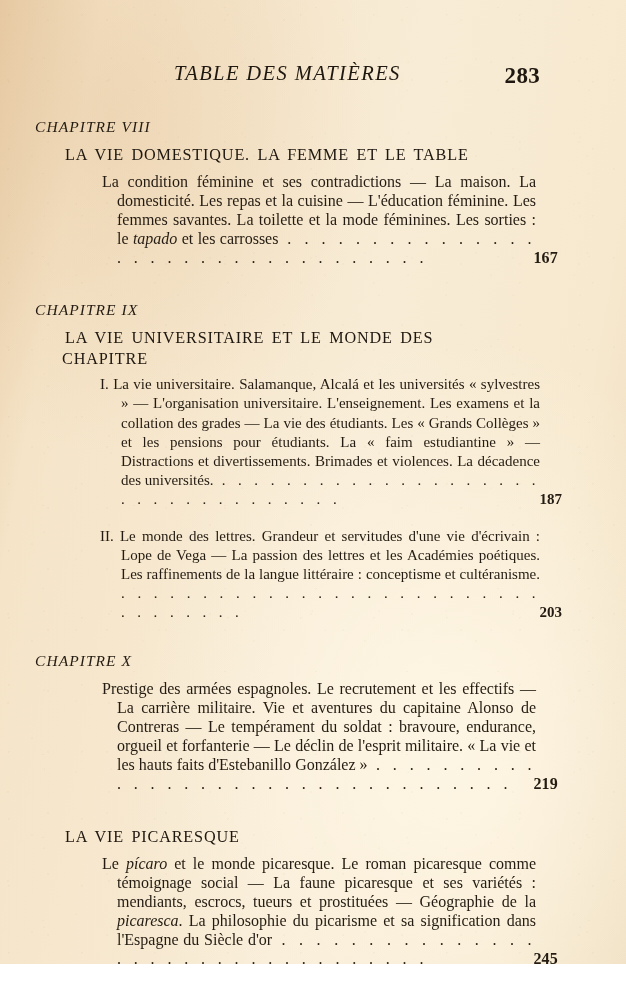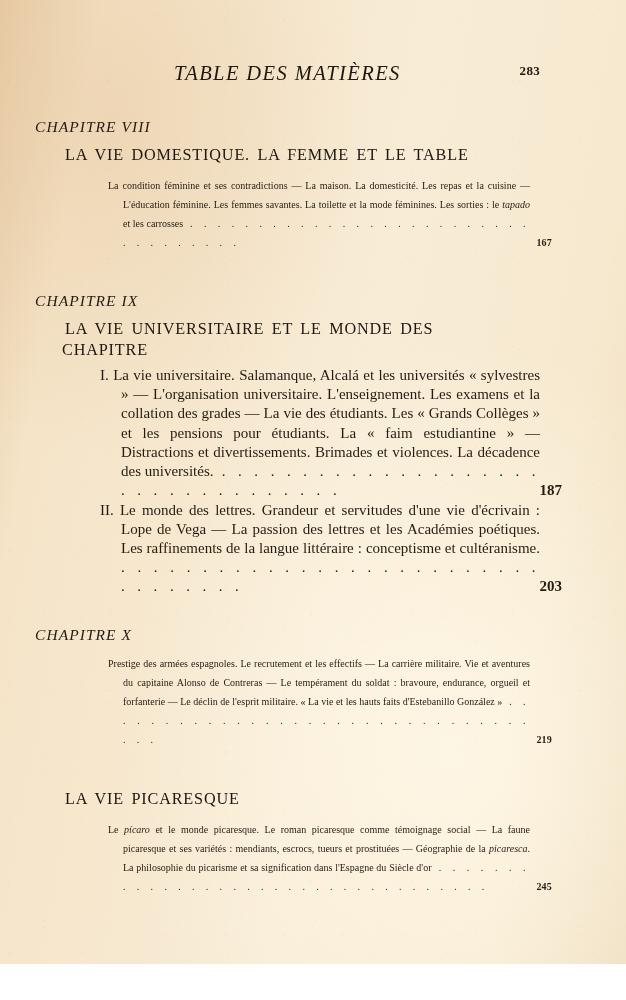--- a/index.html
+++ b/index.html
@@ -59,21 +59,21 @@
     font-style: italic;
     font-size: 20.5px;
     letter-spacing: 1.4px;
     white-space: nowrap;
     color: #1f1810;
   }
   .runhead-folio {
     position: absolute;
     right: 0;
     top: 1px;
-    font-size: 13px;
+    font-size: 23px;
     font-weight: 700;
     letter-spacing: .3px;
     color: #1f1810;
   }
 
   
   .chapter { margin-bottom: 0; }
   .chapter-number {
     font-style: italic;
     font-size: 15.5px;
@@ -91,24 +91,24 @@
   }
   .chapter-title .line2 {
     display: block;
     margin-left: -3px;
     word-spacing: normal;
   }
 
   
   .desc {
     position: relative;
-    font-size: 10px;
+    font-size: 16px;
     line-height: 19.05px;
     text-align: justify;
-    margin: 10px;
+    margin: 4px;
     padding-left: 78px;
     text-indent: -15px;
     color: #241c12;
   }
   .desc .pageno {
     position: absolute;
     right: -22px;
     font-weight: 700;
     letter-spacing: .2px;
     text-indent: 0;
@@ -125,21 +125,21 @@
   .subitem {
     position: relative;
     font-size: 15px;
     line-height: 19.05px;
     text-align: justify;
     margin: 0;
     padding-left: 86px;
     text-indent: -21px;
     color: #241c12;
   }
-  .subitem + .subitem { margin-top: 1px; }
+  .subitem + .subitem { margin-top: 18px; }
   .subitem .pageno {
     position: absolute;
     right: -22px;
     font-weight: 700;
     text-indent: 0;
   }
 
   
   .gap-ch { height: 30px; }
 </style>

